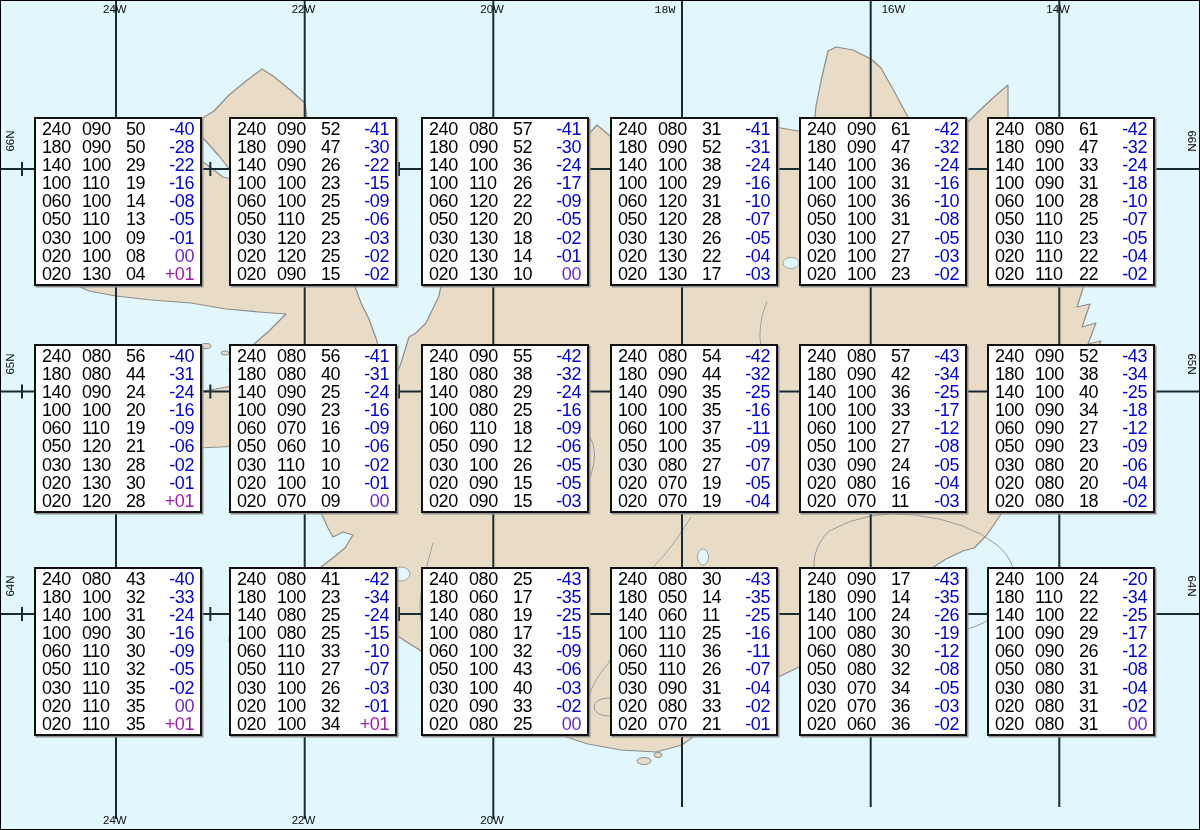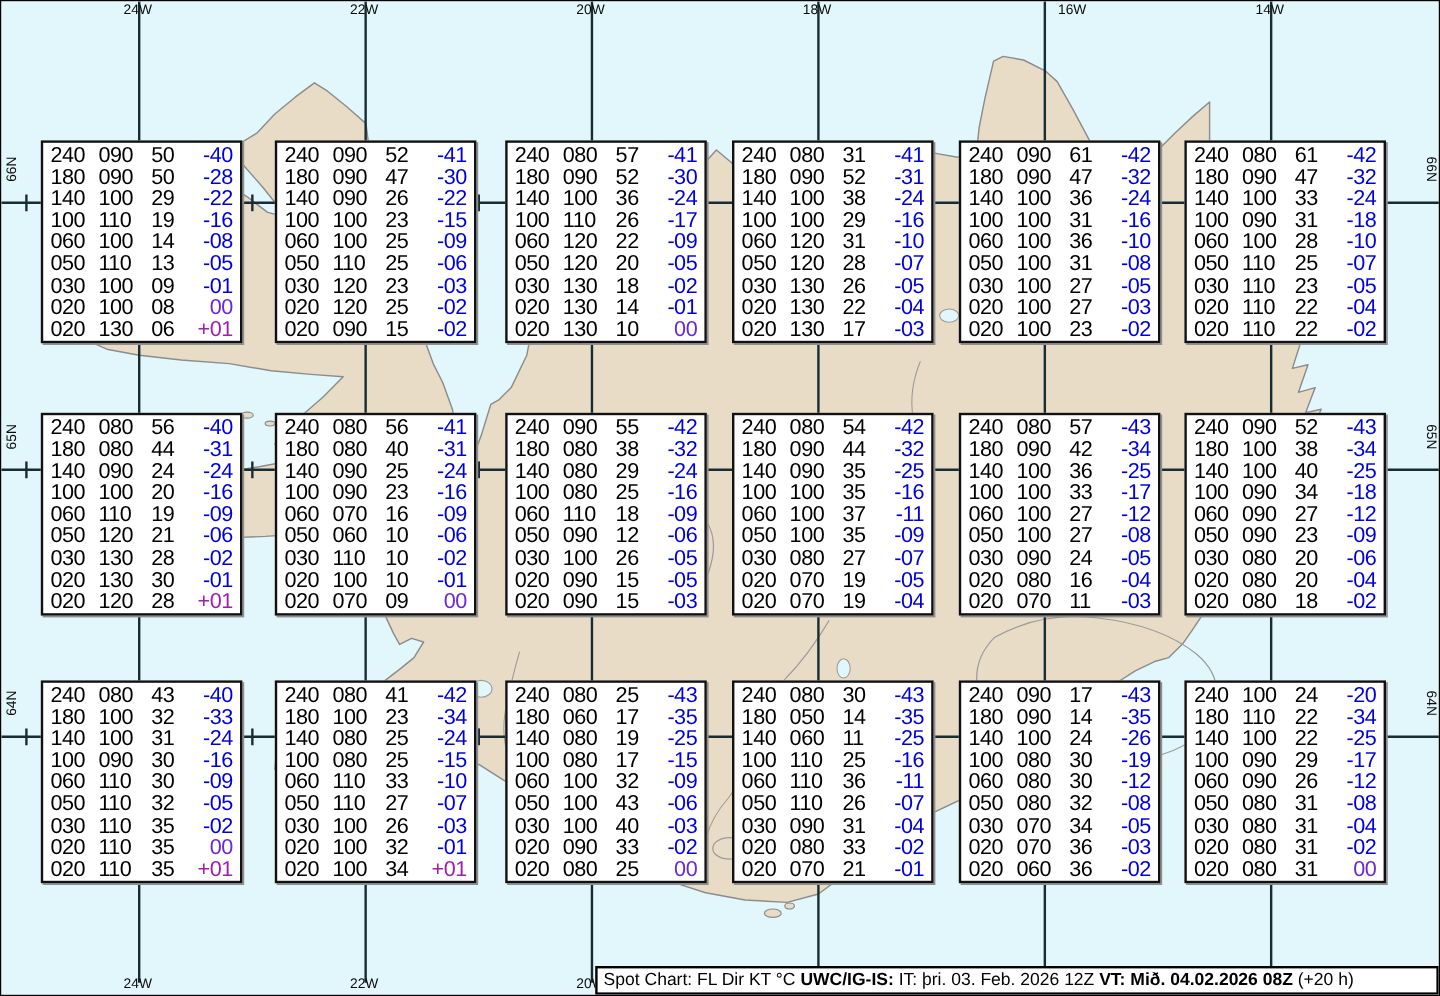--- a/index.html
+++ b/index.html
@@ -195,21 +195,21 @@
         </div>
         <div class="spot-row">
           <span class="c-fl">020</span>
           <span class="c-dir">100</span>
           <span class="c-kt">08</span>
           <span class="c-t t-zero">00</span>
         </div>
         <div class="spot-row">
           <span class="c-fl">020</span>
           <span class="c-dir">130</span>
-          <span class="c-kt">06</span>
+          <span class="c-kt">04</span>
           <span class="c-t t-pos">+01</span>
         </div>
       </div>
       <div class="spot-box" style="left: 228px; top: 88px;">
         <div class="spot-row">
           <span class="c-fl">240</span>
           <span class="c-dir">090</span>
           <span class="c-kt">52</span>
           <span class="c-t t-neg">-41</span>
         </div>
@@ -1157,30 +1157,27 @@
           <span class="c-kt">31</span>
           <span class="c-t t-zero">00</span>
         </div>
       </div>
     </div>
 
   <div id="labels-layer">
       <span class="lon-label" style="left: 115px; top: 2px;">24W</span>
       <span class="lon-label" style="left: 303.7px; top: 2px;">22W</span>
       <span class="lon-label" style="left: 492.3px; top: 2px;">20W</span>
-      <span class="lon-label" style="left: 681px; top: 2px;">18W</span>
+      <span class="lon-label" style="left: 665px; top: 2px; font-family: Liberation Mono, monospace;">18W</span>
       <span class="lon-label" style="left: 869.7px; top: 2px; margin-left: 24px;">16W</span>
       <span class="lon-label" style="left: 1058.3px; top: 2px;">14W</span>
       <span class="lon-label" style="left: 115px; top: 813px;">24W</span>
       <span class="lon-label" style="left: 303.7px; top: 813px;">22W</span>
       <span class="lon-label" style="left: 492.3px; top: 813px;">20W</span>
       <span class="lat-label" style="left: 9px; top: 140px;">66N</span>
       <span class="lat-label" style="left: 9px; top: 362.5px;">65N</span>
       <span class="lat-label" style="left: 9px; top: 585px;">64N</span>
       <span class="lat-label right" style="left: 1191px; top: 140px;">66N</span>
       <span class="lat-label right" style="left: 1191px; top: 362.5px;">65N</span>
       <span class="lat-label right" style="left: 1191px; top: 585px;">64N</span>
     </div>
 
-  <div class="footer">
-    <span>Spot Chart: FL Dir KT °C </span><b>UWC/IG-IS:</b><span> IT: þri. 03. Feb. 2026 12Z </span><b>VT: Mið. 04.02.2026 08Z</b><span> (+20 h)</span>
-  </div>
 </div>
 
 </body></html>

